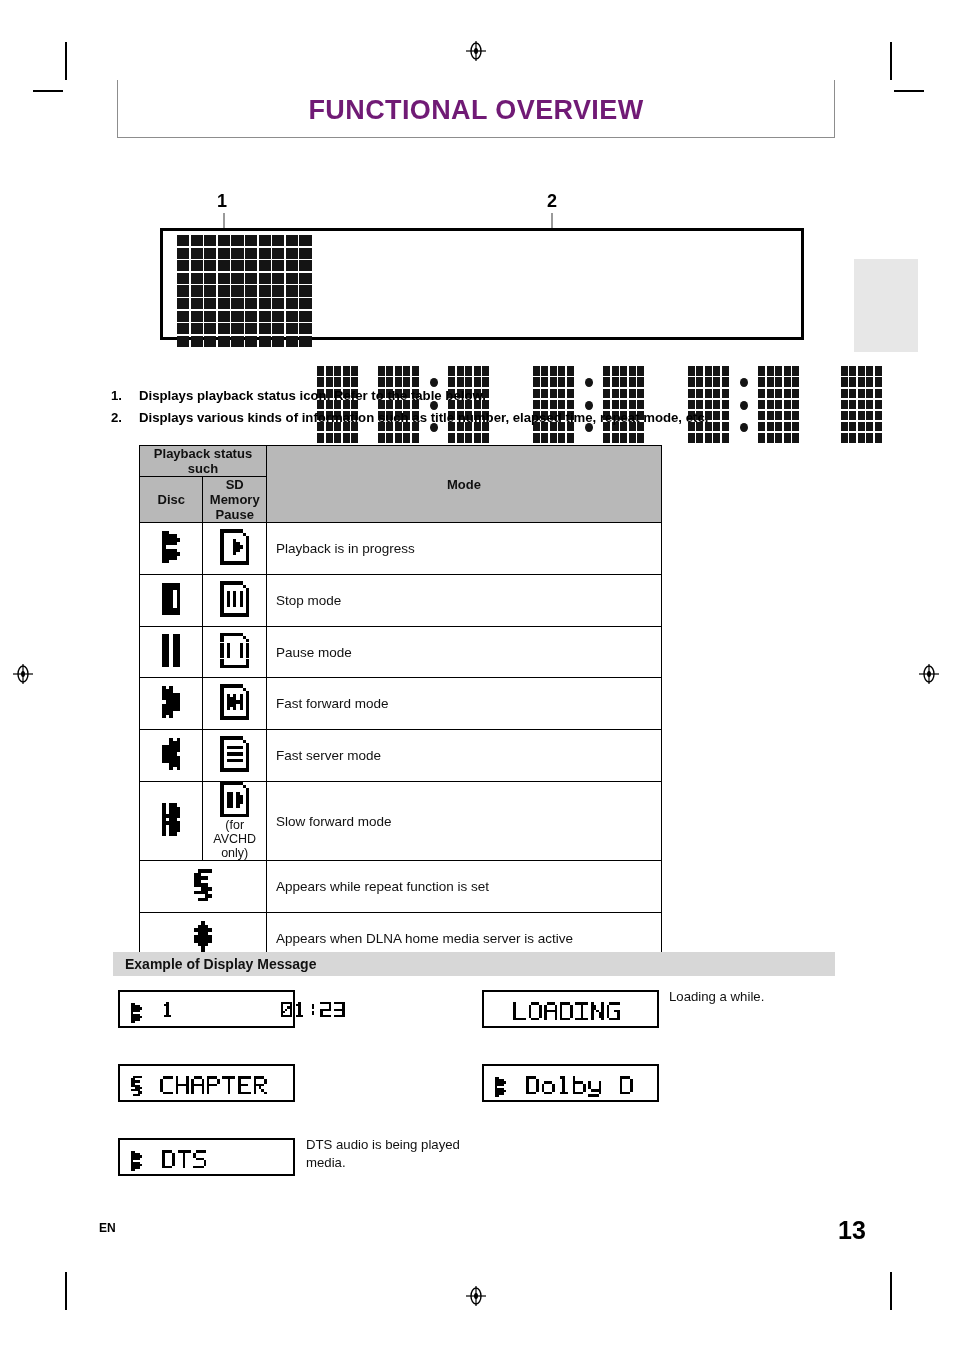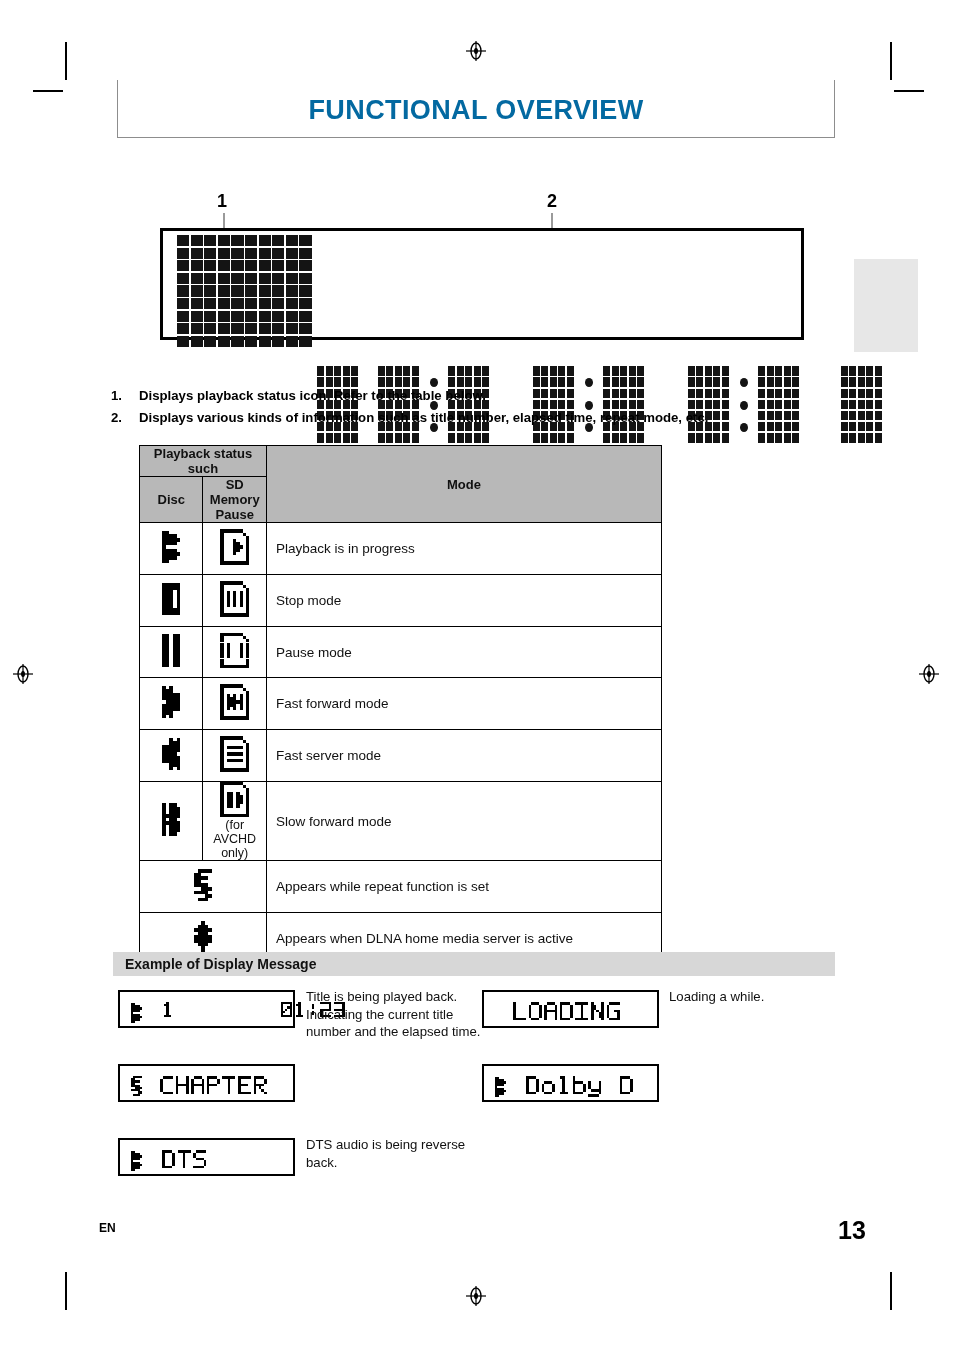--- a/index.html
+++ b/index.html
@@ -21,21 +21,21 @@
   
   .title-box{
     position:absolute;left:117px;top:80px;width:718px;height:58px;
     border:1px solid #8d8d8d;border-top:none;
     box-sizing:border-box;
   }
   .title-text{
     position:absolute;left:117px;top:95px;width:718px;
     text-align:center;
     font-size:27px;font-weight:bold;letter-spacing:.4px;
-    color:#0369a1;
+    color:#701a75;
   }
 
   
   .section-bar{
     position:absolute;left:113px;top:146px;width:722px;height:32px;
     border-radius:5px;
     background:linear-gradient(to bottom,#fcfcfc 0%,#eeeeee 18%,#d9d9d9 48%,#cfcfcf 62%,#a9a9a9 85%,#5c5c5c 100%);
     border:1px solid #bbb;
     box-sizing:border-box;
     box-shadow:0 1px 1px rgba(0,0,0,.25);
@@ -378,21 +378,20 @@
         <b style="left: 162.8px; top: 13.2px; width: 2.2px; height: 2.2px;"></b>
         <b style="left: 165px; top: 13.2px; width: 2.2px; height: 2.2px;"></b>
         <b style="left: 167.2px; top: 13.2px; width: 2.2px; height: 2.2px;"></b>
         <b style="left: 171.6px; top: 13.2px; width: 2.2px; height: 2.2px;"></b>
         <b style="left: 173.8px; top: 13.2px; width: 2.2px; height: 2.2px;"></b>
         <b style="left: 176px; top: 13.2px; width: 2.2px; height: 2.2px;"></b>
         <b style="left: 178.2px; top: 13.2px; width: 2.2px; height: 2.2px;"></b>
         <b style="left: 180.4px; top: 13.2px; width: 2.2px; height: 2.2px;"></b>
       </span>
   </div>
-  <div class="ex-text" style="left:306px;top:988px;width:175px;">Title is being played back. Indicating the current title number and the elapsed time.</div>
 
   <div class="lcd" style="left:482px;top:990px;width:177px;height:38px;">
     <span class="pix" id="lcd2-txt" style="left: 29px; top: 10px; width: 109.2px; height: 18.2px;">
         <b style="left: 0px; top: 0px; width: 2.6px; height: 2.6px;"></b>
         <b style="left: 18.2px; top: 0px; width: 2.6px; height: 2.6px;"></b>
         <b style="left: 20.8px; top: 0px; width: 2.6px; height: 2.6px;"></b>
         <b style="left: 23.4px; top: 0px; width: 2.6px; height: 2.6px;"></b>
         <b style="left: 33.8px; top: 0px; width: 2.6px; height: 2.6px;"></b>
         <b style="left: 36.4px; top: 0px; width: 2.6px; height: 2.6px;"></b>
         <b style="left: 39px; top: 0px; width: 2.6px; height: 2.6px;"></b>
@@ -853,18 +852,18 @@
         <b style="left: 2.6px; top: 15.6px; width: 2.6px; height: 2.6px;"></b>
         <b style="left: 5.2px; top: 15.6px; width: 2.6px; height: 2.6px;"></b>
         <b style="left: 7.8px; top: 15.6px; width: 2.6px; height: 2.6px;"></b>
         <b style="left: 20.8px; top: 15.6px; width: 2.6px; height: 2.6px;"></b>
         <b style="left: 31.2px; top: 15.6px; width: 2.6px; height: 2.6px;"></b>
         <b style="left: 33.8px; top: 15.6px; width: 2.6px; height: 2.6px;"></b>
         <b style="left: 36.4px; top: 15.6px; width: 2.6px; height: 2.6px;"></b>
         <b style="left: 39px; top: 15.6px; width: 2.6px; height: 2.6px;"></b>
       </span>
   </div>
-  <div class="ex-text" style="left:306px;top:1136px;width:175px;">DTS audio is being reverse back.</div>
+  <div class="ex-text" style="left:306px;top:1136px;width:175px;">DTS audio is being played media.</div>
 
   <div class="footer-en">EN</div>
   <div class="footer-pg">13</div>
 
 </div>
 
 </body></html>

